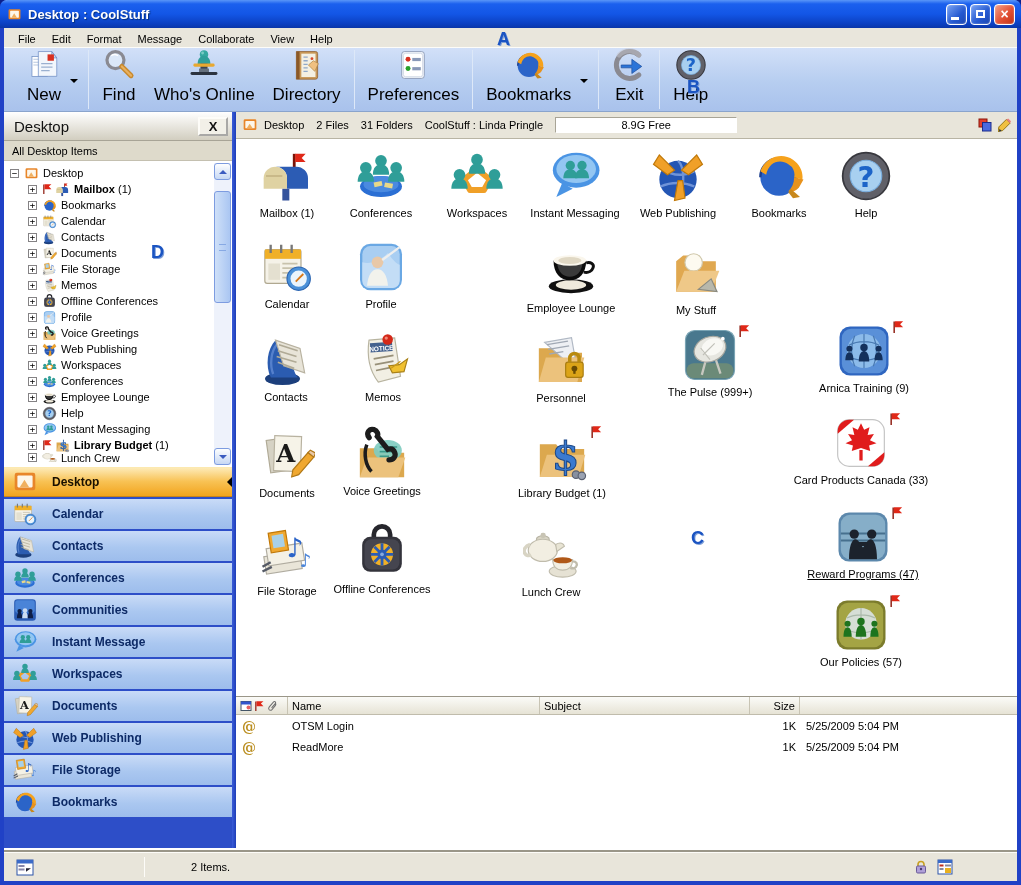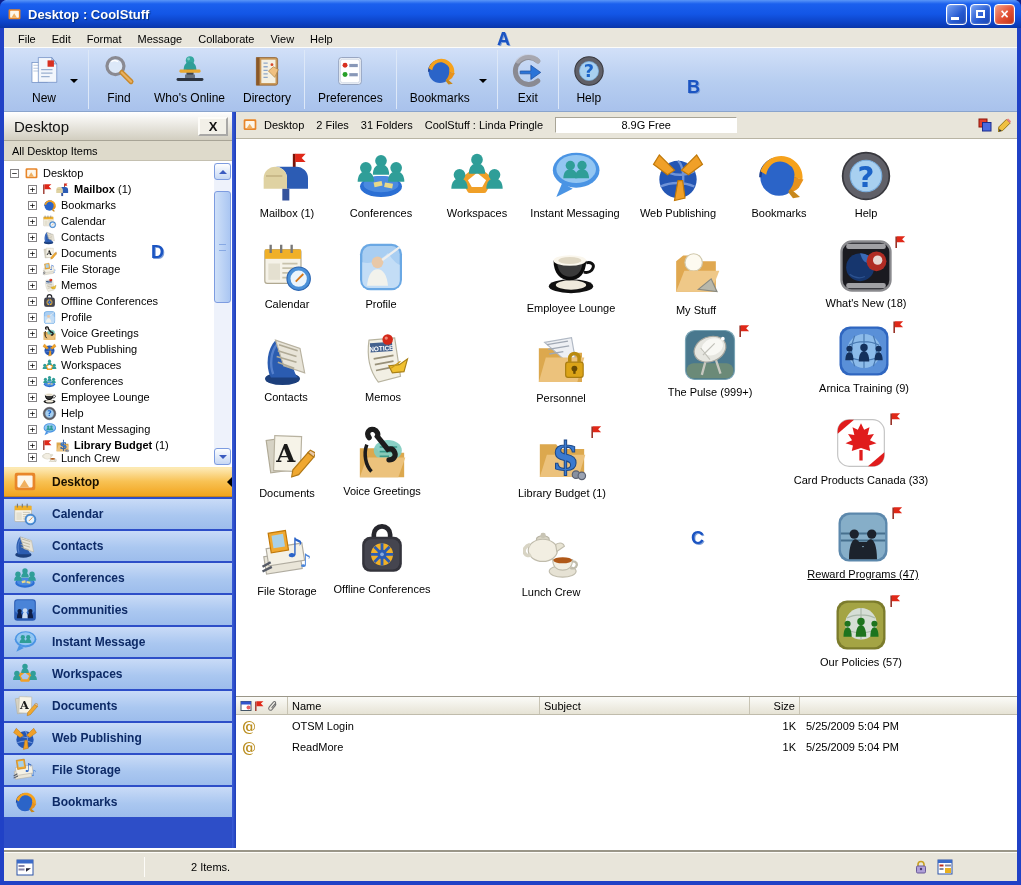--- a/index.html
+++ b/index.html
@@ -26,21 +26,21 @@
   .menu-item{font-size:11px;color:#000;padding:2px 8px;cursor:default;}
   
   .toolbar{position:absolute;left:0;right:0;top:48px;height:64px;
     background:linear-gradient(180deg,#d2e0f8 0%,#b6cdf0 55%,#a9c2ec 100%);
     border-bottom:1px solid #8aa4cc;display:flex;align-items:stretch;padding-left:14px;}
   .tb-group{display:flex;align-items:stretch;}
   .tb-sep{width:1px;background:#92accf;border-right:1px solid #dde8f8;margin:2px 4px;}
   .tb-btn{display:flex;flex-direction:column;align-items:center;justify-content:flex-end;
     padding:5px 9px 6px;cursor:default;}
   .tb-btn .ic{margin-bottom:3px;}
-  .tb-label{font-size:12px;color:#000;white-space:nowrap;}
+  .tb-label{font-size:17px;color:#000;white-space:nowrap;}
   .tb-arrow{align-self:center;width:0;height:0;border:4px solid transparent;border-top-color:#000;
     margin:6px 6px 0 0;}
   
   .content{position:absolute;left:0;right:0;top:112px;bottom:33px;display:flex;}
   .leftpanel{width:228px;display:flex;flex-direction:column;background:#fff;}
   .v-divider{width:4px;background:linear-gradient(90deg,#3a5cd8,#1e3eb8);}
   .panel-header{height:29px;background:linear-gradient(180deg,#ffffff,#d2cec0);
     border-bottom:1px solid #a8a496;display:flex;align-items:center;padding:0 4px 0 10px;}
   .panel-title{font-size:15px;color:#111;flex:1;}
   .panel-close{width:30px;height:19px;background:#f2f0e8;border:2px outset #fdfcf8;
@@ -935,43 +935,20 @@
                   <path d="M7 40V14l6-5h11l3 5h14v26z" fill="#e0a850"></path>
                   <circle cx="22" cy="15" r="7.5" fill="#fdfaf0" stroke="#d0c8ac"></circle>
                   <rect x="20" y="22" width="4.5" height="4" fill="#c8b888"></rect>
                   <path d="M7 40l7-18h30l-7 18z" fill="#efc888"></path>
                   <path d="M26 38l11-9 5 11z" fill="#b8b8ac" stroke="#8a8a80"></path>
                 </svg>
               </span>
             </div>
             <div class="di-label">My Stuff</div>
           </div>
-          <div class="desk-icon" style="left: 555px; top: 99px;">
-            <div class="di-box">
-              <span class="ic" style="width: 56px; height: 56px;">
-                <svg viewBox="0 0 48 48">
-                  <rect x="3" y="3" width="42" height="42" rx="9" fill="#1a1a20" stroke="#8a8a8e" stroke-width="2"></rect>
-                  <rect x="7" y="5" width="34" height="4.5" rx="2" fill="#a0a0a4"></rect>
-                  <rect x="7" y="38.5" width="34" height="4.5" rx="2" fill="#a0a0a4"></rect>
-                  <circle cx="19" cy="25" r="12" fill="#16366e"></circle>
-                  <path d="M19 13a12 12 0 0 1 11 7c-5 3-9 1-11-7z" fill="#3a6ab8"></path>
-                  <path d="M10 31c4 3 9 4 13 2" stroke="#2c5290" fill="none"></path>
-                  <circle cx="33" cy="20" r="8.5" fill="#b02c24"></circle>
-                  <circle cx="34" cy="19" r="4" fill="#e8d8d4"></circle>
-                </svg>
-              </span>
-              <span class="di-flag" style="width: 13px; height: 14px; display: inline-flex;">
-                <svg viewBox="0 0 12 12">
-                  <path d="M2 1v10.5" stroke="#8a1408" stroke-width="1.3"></path>
-                  <path d="M2.7 0.8h7.6L7.5 3.4l2.8 2.8H2.7z" fill="#e02818"></path>
-                </svg>
-              </span>
-            </div>
-            <div class="di-label">What's New (18)</div>
-          </div>
           <div class="desk-icon" style="left: -25px; top: 193px;">
             <div class="di-box">
               <span class="ic" style="width: 56px; height: 56px;">
                 <svg viewBox="0 0 48 48">
                   <ellipse cx="21" cy="40" rx="15" ry="5.5" fill="#1c3f7c"></ellipse>
                   <path d="M11 39C6 29 8 14 15 7l19 7c-5 8-5 19 0 25z" fill="#2b5cb0"></path>
                   <path d="M13 36c-3-8-2-19 3-25" stroke="#5580cc" fill="none" stroke-width="2"></path>
                   <path d="M15 7l21 7 4 21-18-6z" fill="#e8e4d8" stroke="#b8b2a0"></path>
                   <path d="M18 11l16 5M17 16l16 5M16 21l17 5M17 26l14 5" stroke="#b0aa96" stroke-width="1.4"></path>
                 </svg>

